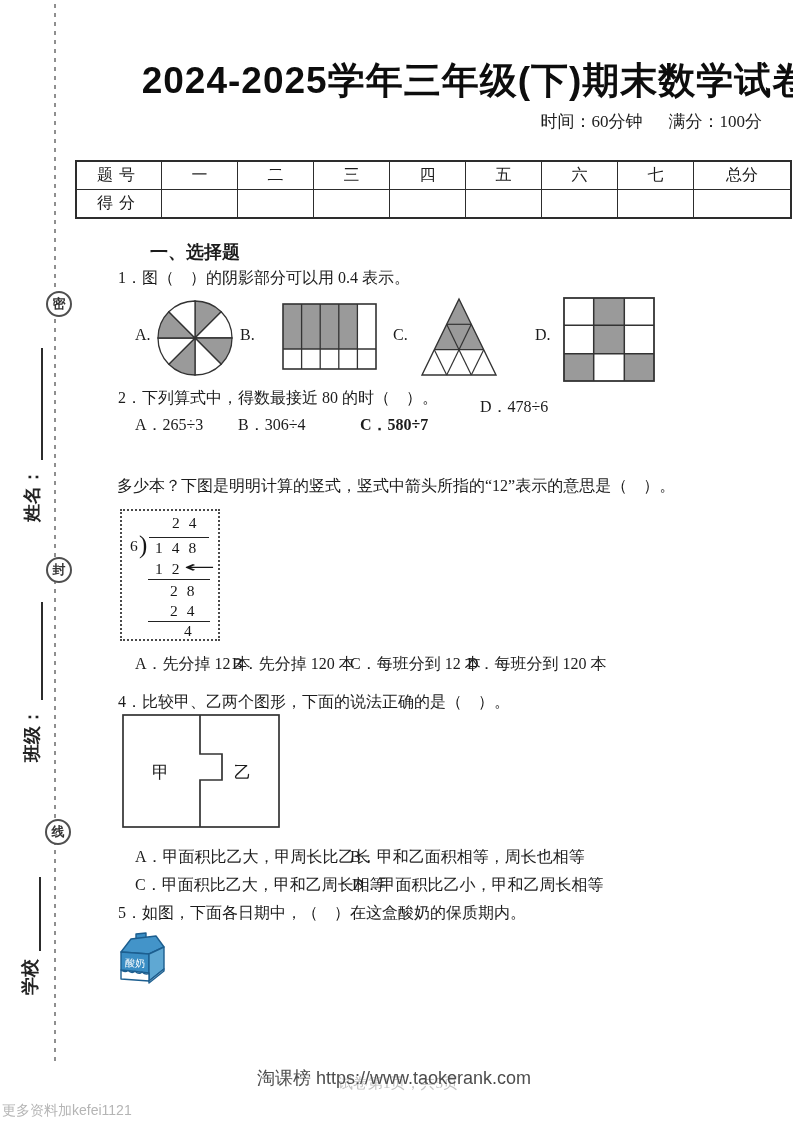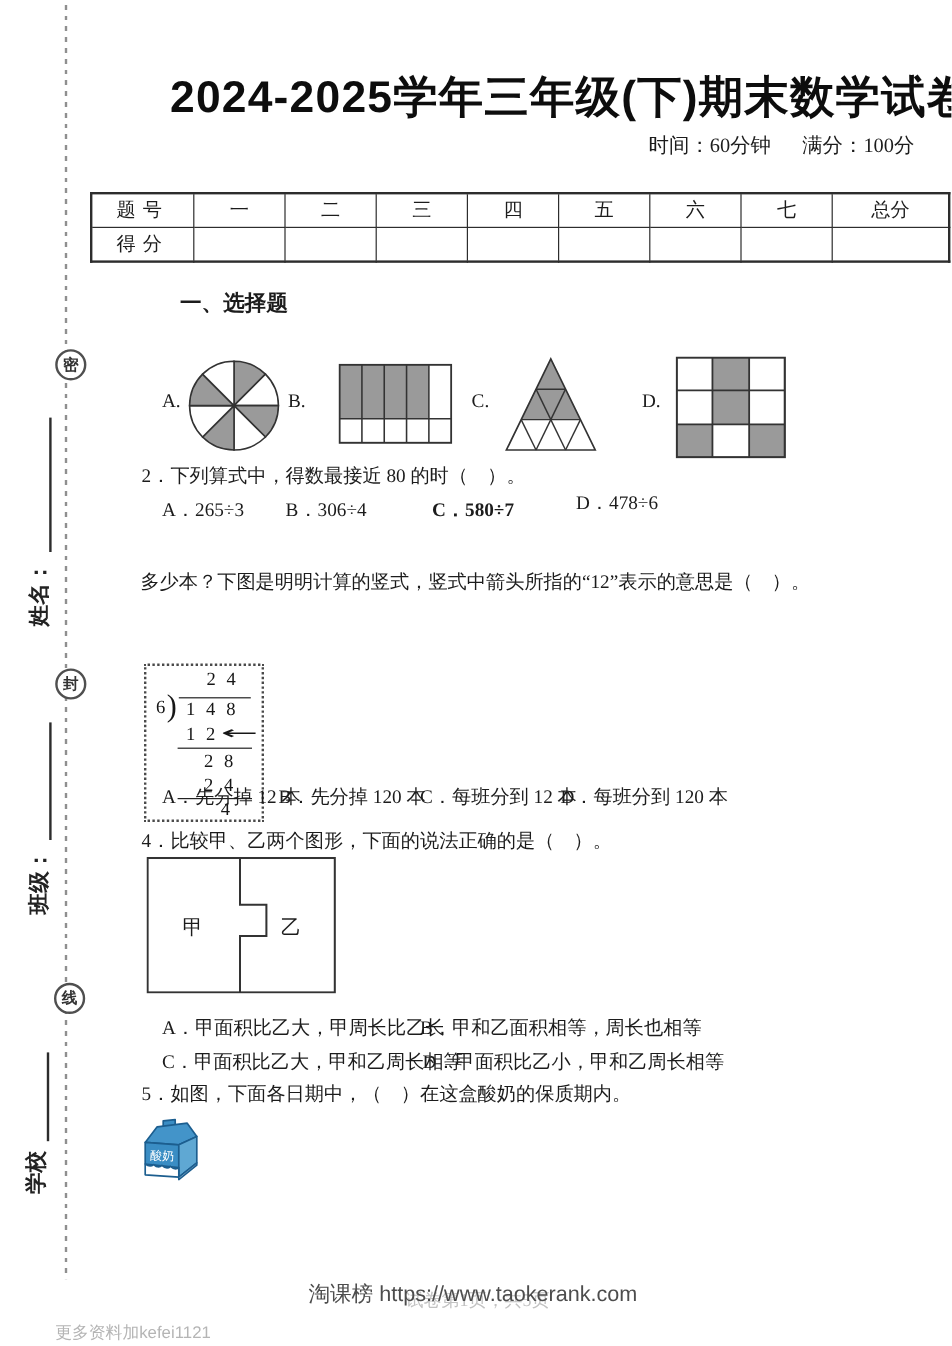--- a/index.html
+++ b/index.html
@@ -51,21 +51,20 @@
     vertical-align:middle; margin-left:8px;
   }
 
   
   .opt { font-size:16px; white-space:nowrap; }
 
   
   .division-box {
     left:120px; top:509px; width:96px; height:128px;
     border:2px dotted #4a4a4a;
-    margin-top:44px;
   }
   .division-box span { position:absolute; font-size:15.5px; letter-spacing:9px; color:#161616; }
   .division-box .paren { font-size:25px; letter-spacing:0; transform:scaleY(1.05); }
   .division-box .rule { position:absolute; border-top:1.7px solid #222; width:62px; left:26px; }
   .division-box .arrow { letter-spacing:0; transform:scaleX(2.4); transform-origin:left center; font-family:"DejaVu Sans", sans-serif; }
   .vinculum { position:absolute; border-top:1.7px solid #222; }
 
   
   .pageinfo { color:#c2c2c2; font-size:15px; }
   .watermark { color:#4d4d4d; font-size:18px; font-family:"Liberation Sans", sans-serif; }
@@ -119,20 +118,21 @@
       <td class="c-mid"></td>
       <td class="c-mid"></td>
       <td class="c-mid"></td>
       <td class="c-last"></td>
     </tr>
   </tbody>
     </table>
 
   <div class="abs txt bold" style="left:118px; top:241px; font-family:'Liberation Sans',sans-serif; font-size:18px;margin-left:32px;">一、选择题</div>
 
+  <div class="abs txt" style="left:118px; top:268px;">1．图（　）的阴影部分可以用 0.4 表示。</div>
 
   <span class="abs opt" style="left:135px; top:326px;">A.</span>
   <svg class="abs" style="left:156px; top:297px;" width="78" height="82" viewBox="0 0 78 82">
     <g stroke="#333" stroke-width="1.3">
       <path d="M39,41 L39,4 A37,37 0 0 1 65.2,14.8 Z" fill="#9a9a9a"></path>
       <path d="M39,41 L65.2,14.8 A37,37 0 0 1 76,41 Z" fill="#ffffff"></path>
       <path d="M39,41 L76,41 A37,37 0 0 1 65.2,67.2 Z" fill="#9a9a9a"></path>
       <path d="M39,41 L65.2,67.2 A37,37 0 0 1 39,78 Z" fill="#ffffff"></path>
       <path d="M39,41 L39,78 A37,37 0 0 1 12.8,67.2 Z" fill="#9a9a9a"></path>
       <path d="M39,41 L12.8,67.2 A37,37 0 0 1 2,41 Z" fill="#ffffff"></path>
@@ -182,21 +182,21 @@
       <line x1="61.3" y1="1" x2="61.3" y2="84"></line>
       <line x1="1" y1="28.3" x2="91" y2="28.3"></line>
       <line x1="1" y1="56.7" x2="91" y2="56.7"></line>
     </g>
   </svg>
 
   <div class="abs txt" style="left:118px; top:388px;">2．下列算式中，得数最接近 80 的时（　）。</div>
   <span class="abs opt" style="left:135px; top:415px;">A．265÷3</span>
   <span class="abs opt" style="left:238px; top:415px;">B．306÷4</span>
   <span class="abs opt" style="left:360px; top:415px;font-weight:bold;">C．580÷7</span>
-  <span class="abs opt" style="left:480px; top:409px;">D．478÷6</span>
+  <span class="abs opt" style="left:480px; top:397px;">D．478÷6</span>
 
   <div class="abs txt" style="left:117px; top:476px;">多少本？下图是明明计算的竖式，竖式中箭头所指的“12”表示的意思是（　）。</div>
 
   <div class="abs division-box">
     <span style="left:50px; top:3px;">24</span>
     <span style="left:8px;  top:26px; letter-spacing:0;">6</span>
     <span class="paren" style="left:17px; top:20px;">)</span>
     <div class="vinculum" style="left:27px; top:26px; width:60px;"></div>
     <span style="left:33px; top:28px;">148</span>
     <span style="left:33px; top:49px;">12</span>
@@ -233,15 +233,15 @@
       <path d="M7,21 L35,23 L35,42 L7,39 Z" fill="#3a8dc4"></path>
       <path d="M35,23 L50,16 L50,38 L35,50 Z" fill="#5fa8d3"></path>
       <path d="M7,39 Q11,42 14,39.5 Q18,43 21,40.2 Q25,44 28,41 Q32,44.5 35,42 L35,50 L7,48 Z" fill="#ffffff"></path>
       <path d="M35,50 L50,38 L50,40 L35,52 Z" fill="#eef4f8"></path>
     </g>
     <text x="11" y="35" font-size="10" fill="#ffffff" transform="rotate(3 11 35)">酸奶</text>
   </svg>
 
   <div class="abs pageinfo" style="left:338px; top:1074px;">试卷第1页，共5页</div>
   <div class="abs watermark" style="left:257px; top:1066px;">淘课榜 https://www.taokerank.com</div>
-  <div class="abs promo" style="left:2px; top:1102px;margin-left:44px;">更多资料加kefei1121</div>
+  <div class="abs promo" style="left:2px; top:1102px;">更多资料加kefei1121</div>
 
 </div>
 
 </body></html>

